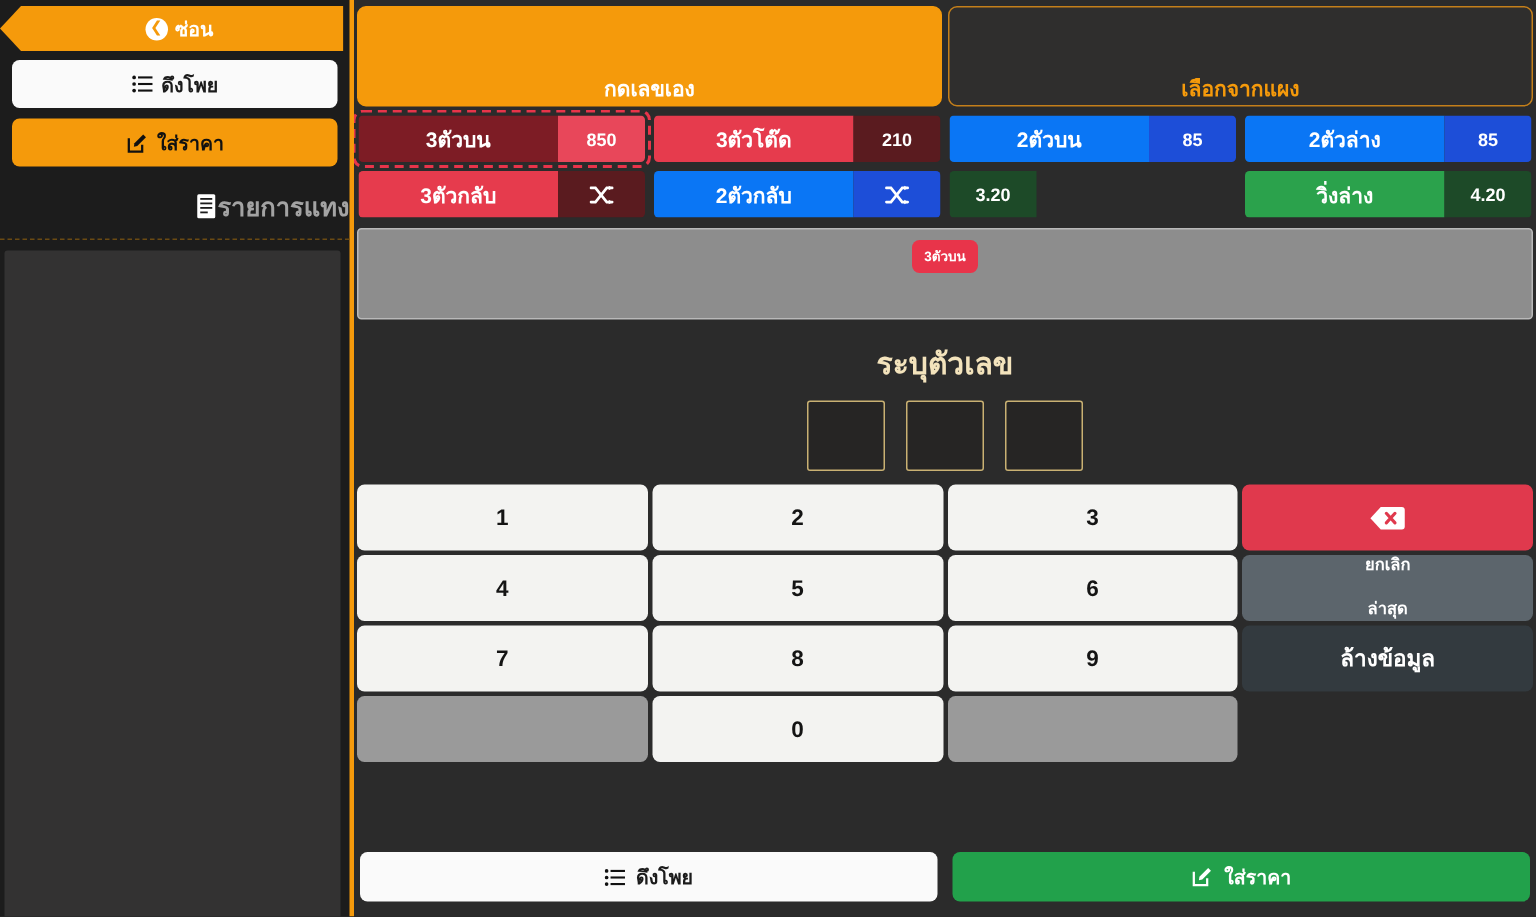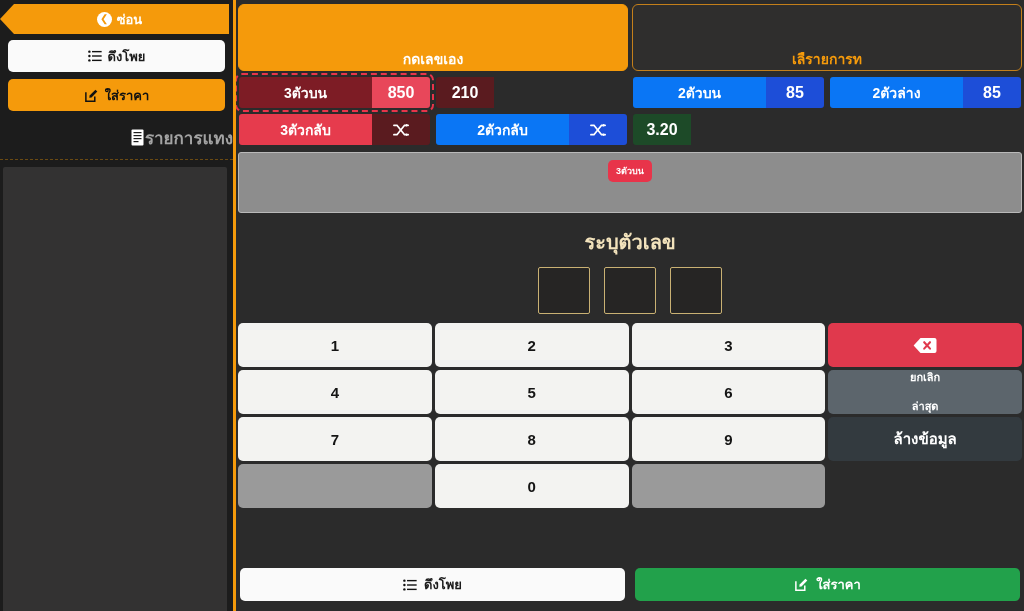--- a/index.html
+++ b/index.html
@@ -78,21 +78,21 @@
     height: 33px; border-radius: 4px; overflow: hidden;
     display: flex; align-items: stretch;
     border: 1px solid transparent;
   }
   .bet .lbl {
     flex: 1; display: flex; align-items: center; justify-content: center;
     font-size: 14px; font-weight: bold; color: #fff;
   }
   .bet .val {
     width: 58px; display: flex; align-items: center; justify-content: center;
-    font-size: 16px; font-weight: bold; color: #fff;
+    font-size: 12px; font-weight: bold; color: #fff;
   }
   .bet.sel { outline: 2px dashed #e8344a; outline-offset: 1px; }
   .c-redsel   .lbl { background: #7d1c25; } .c-redsel   .val { background: #e8475a; }
   .c-redflat  .lbl { background: #e63b4d; } .c-redflat  .val { background: #5a1b1f; }
   .c-blue     .lbl { background: #0a76f5; } .c-blue     .val { background: #1d4ed8; }
   .c-green    .lbl { background: #2ba24c; } .c-green    .val { background: #1d4a28; }
 
   .sel-bar {
     margin: 6px 2px 0 2px;
     background: #8d8d8d; border: 1px solid #b9b9b9; border-radius: 3px;
@@ -199,32 +199,33 @@
     <div class="side-list"></div>
   </div>
 
   <div id="main">
 
     <div class="tabs">
       <div class="tab active">
         <span>กดเลขเอง</span>
       </div>
       <div class="tab inactive">
-        <span>เลืรายการท</span>
+        <span>เลือกจากแผง</span>
       </div>
     </div>
 
     <div class="bet-grid">
 
       <div class="bet c-redsel sel">
         <div class="lbl">3ตัวบน</div>
         <div class="val">850</div>
       </div>
 
       <div class="bet c-redflat">
+        <div class="lbl">3ตัวโต๊ด</div>
         <div class="val">210</div>
       </div>
 
       <div class="bet c-blue">
         <div class="lbl">2ตัวบน</div>
         <div class="val">85</div>
       </div>
 
       <div class="bet c-blue">
         <div class="lbl">2ตัวล่าง</div>
@@ -256,20 +257,24 @@
               <path d="M13.6 10.4L16.4 12l-2.8 1.6" fill="#fff" stroke="none"></path>
             </svg>
           </span>
         </div>
       </div>
 
       <div class="bet c-green">
         <div class="val">3.20</div>
       </div>
 
+      <div class="bet c-green">
+        <div class="lbl">วิ่งล่าง</div>
+        <div class="val">4.20</div>
+      </div>
     </div>
 
     <div class="sel-bar">
       <div class="sb-body">
         <span class="chip">3ตัวบน</span>
       </div>
     </div>
 
     <div class="numtitle">ระบุตัวเลข</div>
 

